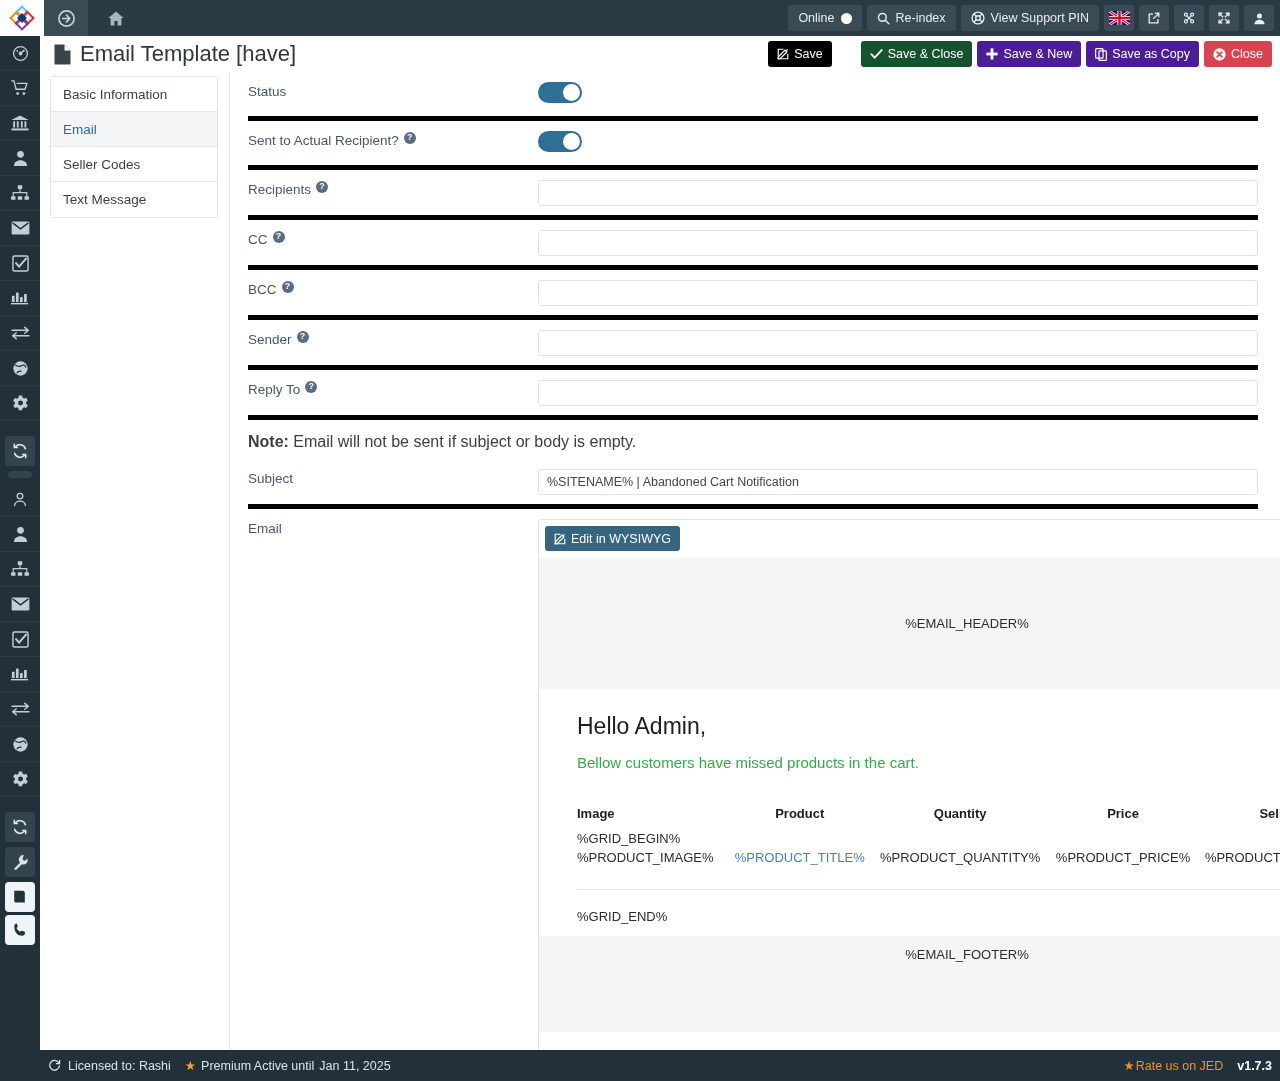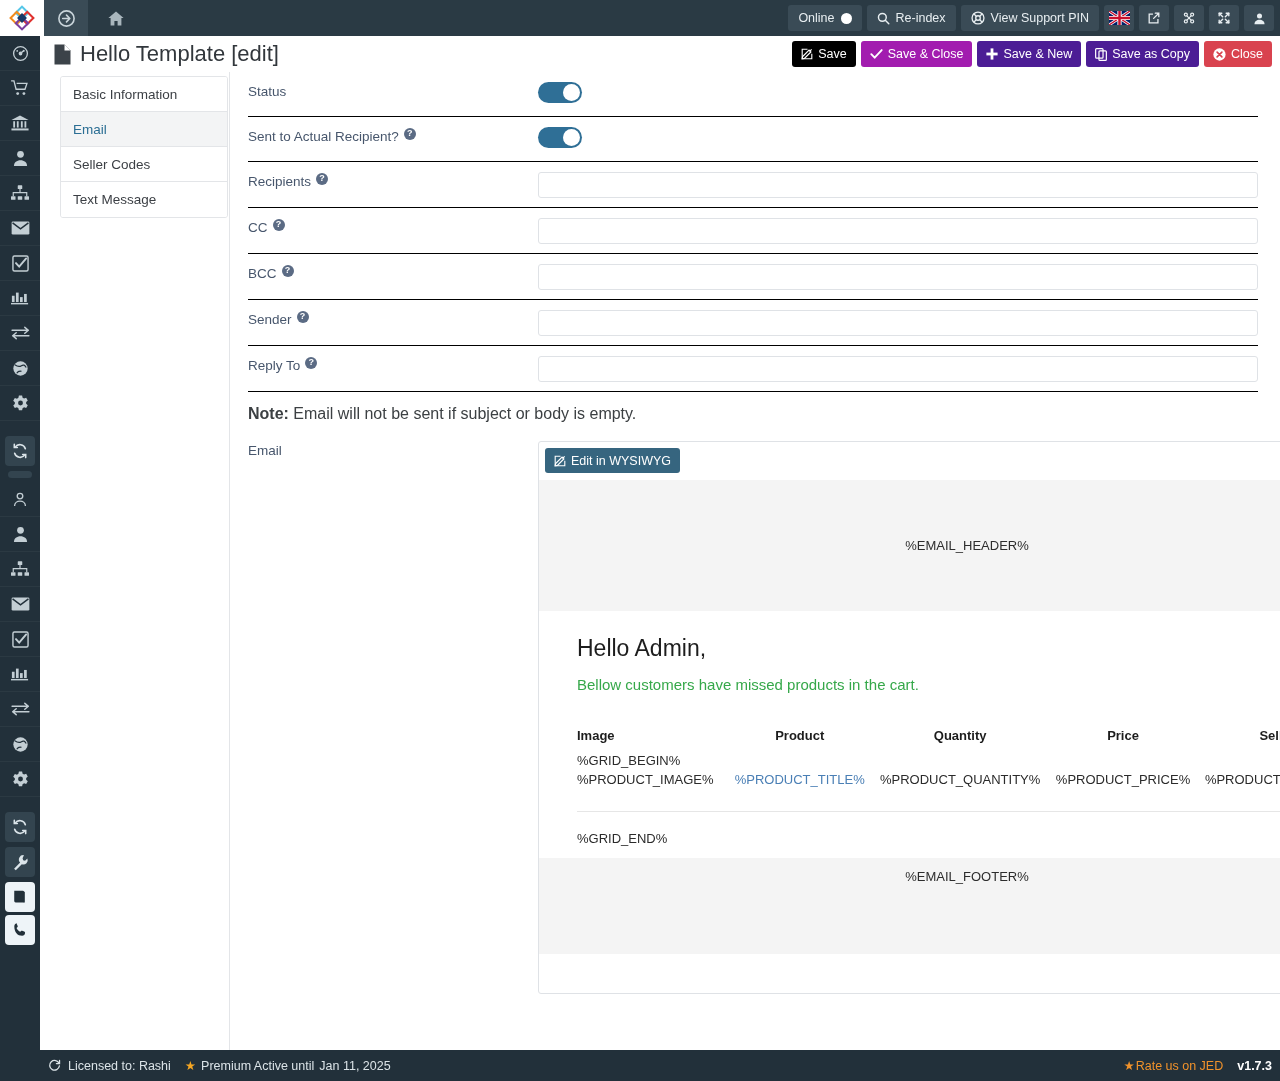--- a/index.html
+++ b/index.html
@@ -68,49 +68,49 @@
   }
   .head-spacer { flex: 1; }
   .head-btns { display: flex; gap: 5px; align-items: center; }
   .btn {
     height: 26px; border-radius: 3px; color: #fff; font-size: 12.5px;
     display: flex; align-items: center; gap: 5px; padding: 0 9px;
     border: none; white-space: nowrap; font-family: inherit; cursor: pointer;
   }
   .btn-green { background: #000000; }
   .btn-green2 { background: #4c1d95; align-items: center; }
-  .btn-blue { background: #a21caf; }
+  .btn-blue { background: #14532d; margin-left: 24px; }
   .btn-red { background: #d9434f; }
 
   
   .content {
     position: absolute; top: 72px; left: 40px; right: 0; bottom: 31px;
     background: #fff; display: flex;
   }
   .tabs-col {
     width: 178px; padding: 4px 0 0 10px; flex: 0 0 auto;
   }
-  .tab-list { border: 1px solid #e3e5e8; border-radius: 3px; overflow: hidden; width: 168px; margin-left: 10px; }
+  .tab-list { border: 1px solid #e3e5e8; border-radius: 3px; overflow: hidden; width: 168px; }
   .tab-item {
     height: 35px; display: flex; align-items: center; padding: 0 12px;
     font-size: 13.5px; color: #3b3f44; border-bottom: 1px solid #e3e5e8;
     background: #fff; cursor: pointer;
   }
   .tab-item:last-child { border-bottom: none; }
   .tab-item.active { background: #f3f4f5; color: #2b6e94; }
 
   .form-col {
     flex: 1; border: 1px solid #e3e5e8; border-top: none; border-right: none;
     border-bottom: none; margin-left: 11px; padding: 0;
     position: relative; overflow: hidden;
   }
   .form-inner { padding: 0 22px 0 18px; }
 
   .row {
-    display: flex; align-items: flex-start; border-bottom: 1px solid #000000;
+    display: flex; align-items: flex-start; border-bottom: 5px solid #000000;
     min-height: 40px; padding: 10px 0 9px 0;
   }
   .row.noline { border-bottom: none; }
   .lbl {
     width: 290px; flex: 0 0 290px; font-size: 13.5px; color: #47566c;
     padding-top: 2px; display: flex; align-items: center; gap: 5px;
   }
   .help {
     display: inline-flex; width: 12px; height: 12px; border-radius: 50%;
     background: #5b6b84; color: #fff; font-size: 9px; font-weight: bold;
@@ -445,21 +445,21 @@
       </svg>
     </div>
   </div>
 
   <div class="page-head">
     <div class="page-title">
       <svg width="17" height="21" viewBox="0 0 17 21" fill="#3c4349">
         <path d="M0.5 0.5h10l6 6v14h-16z"></path>
         <path d="M10.5 0.5v6h6" fill="#ffffff"></path>
       </svg>
-      <span>Hello Template [edit]</span>
+      <span>Email Template [have]</span>
     </div>
     <div class="head-spacer"></div>
     <div class="head-btns">
       <button class="btn btn-green">
         <svg width="12" height="12" viewBox="0 0 14 14" fill="none" stroke="#fff" stroke-width="1.4">
           <path d="M12.4 1.6 L9.8 4.2 M1.4 12.6 l.5-2.6 L9.4 2.5 l2.1 2.1 -7.5 7.5z"></path>
           <path d="M7.6 1.4H1.4v11.2h11.2V6.6" stroke-width="1.3"></path>
         </svg>
         <span>Save</span>
       </button>
@@ -582,20 +582,28 @@
           <div class="fieldwrap">
             <input class="inp" value="" style="">
           </div>
         </div>
 
         <div class="note">
           <b>Note:</b>
           <span>Email will not be sent if subject or body is empty.</span>
         </div>
 
+        <div class="row">
+          <div class="lbl">
+            <span>Subject</span>
+          </div>
+          <div class="fieldwrap">
+            <input class="inp" value="%SITENAME% | Abandoned Cart Notification" style="">
+          </div>
+        </div>
 
         <div class="row noline">
           <div class="lbl">
             <span>Email</span>
           </div>
           <div class="fieldwrap">
             <div class="email-box">
 
               <div class="wysiwyg-bar">
                 <button class="btn-wys">

